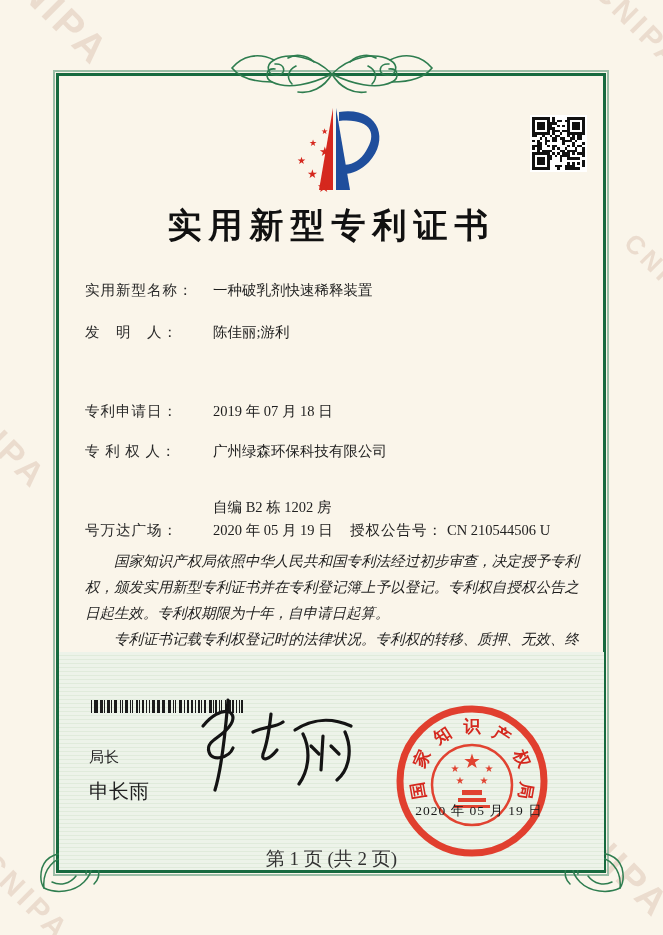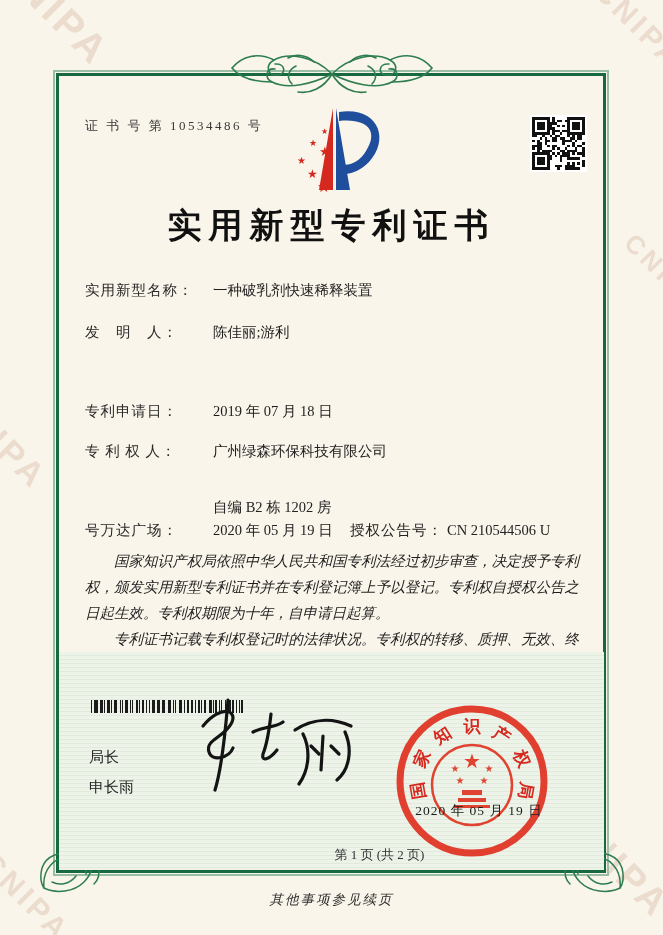--- a/index.html
+++ b/index.html
@@ -57,29 +57,29 @@
   }
   #legal p{margin:0;text-indent:2em;}
   
   #lower{
     position:absolute;left:59px;top:652px;width:545px;height:218px;
     background:repeating-linear-gradient(180deg,#edf3e9 0 3px,#e0ebdb 3px 4px);
   }
   #barcode{position:absolute;left:32px;top:48px;width:172px;height:13px;display:flex;align-items:stretch;}
   #barcode div{background:#1b1b1b;}
   #signer-role{position:absolute;left:30px;top:96px;font-size:15px;font-family:"Liberation Sans","DejaVu Sans",sans-serif;color:#222;}
-  #signer-name{position:absolute;left:30px;top:126px;font-size:15px;font-family:Liberation Sans, sans-serif;color:#222;}
+  #signer-name{position:absolute;left:30px;top:126px;font-size:20px;font-family:Liberation Sans, sans-serif;color:#222;}
   #signature{position:absolute;left:122px;top:40px;width:180px;height:105px;}
   
   #seal{position:absolute;left:334px;top:50px;width:158px;height:158px;}
   #seal-date{
     position:absolute;left:340px;top:150px;width:160px;text-align:center;
     font-size:13.5px;letter-spacing:1px;color:#1c1c1c;z-index:3;
   }
-  #page-no{position:absolute;left:0;top:194px;width:545px;text-align:center;font-size:13px;color:#333;margin-left:48px;}
+  #page-no{position:absolute;left:0;top:194px;width:545px;text-align:center;font-size:19px;color:#333;}
   
   #footer-note{
     position:absolute;left:0;top:891px;width:663px;text-align:center;
     font-size:13.5px;letter-spacing:2px;color:#2f2f2f;font-style:italic;
   }
 </style>
 </head>
 <body>
 
 <div id="page">
@@ -121,21 +121,20 @@
   <svg id="flourish-br" class="corner-flourish" viewBox="0 0 62 48">
     <g stroke="#2e7d4f" fill="none" stroke-width="1.5" stroke-linecap="round">
       <path d="M4 40 C2 22 14 8 32 8 C20 2 6 8 2 20 C0 28 0 34 4 40"></path>
       <path d="M4 40 C16 46 34 44 44 34 C52 26 54 16 48 10"></path>
       <path d="M12 34 C20 38 30 36 36 28"></path>
       <path d="M32 8 C42 10 48 18 46 26"></path>
       <path d="M54 36 C58 32 60 26 58 20"></path>
     </g>
   </svg>
 
-  <div id="cert-no">证 书 号 第 10534486 号</div>
 
   <svg id="logo" viewBox="0 0 120 98">
     <polygon points="56,8 56,90 42,90" fill="#d5281e"></polygon>
     <polygon points="59,8 59,90 73,90" fill="#1f4e9c"></polygon>
     <path d="M62 12 C100 6 114 38 92 62 C82 72 70 76 61 73 L63 64 C73 67 83 61 89 51 C101 33 93 18 62 21 Z" fill="#1f4e9c"></path>
     <text x="44" y="34" font-size="8" fill="#d5281e">★</text>
     <text x="32" y="46" font-size="9" fill="#d5281e">★</text>
     <text x="42" y="56" font-size="13" fill="#d5281e">★</text>
     <text x="20" y="64" font-size="10" fill="#d5281e">★</text>
     <text x="30" y="78" font-size="12" fill="#d5281e">★</text>
@@ -698,15 +697,14 @@
         <text x="79" y="30" transform="rotate(33 79 79)">产</text>
         <text x="79" y="30" transform="rotate(66 79 79)">权</text>
         <text x="79" y="30" transform="rotate(100 79 79)">局</text>
       </g>
     </svg>
     <div id="seal-date">2020 年 05 月 19 日</div>
 
     <div id="page-no">第 1 页 (共 2 页)</div>
   </div>
 
-  <div id="footer-note">其他事项参见续页</div>
 
 </div>
 
 </body></html>

